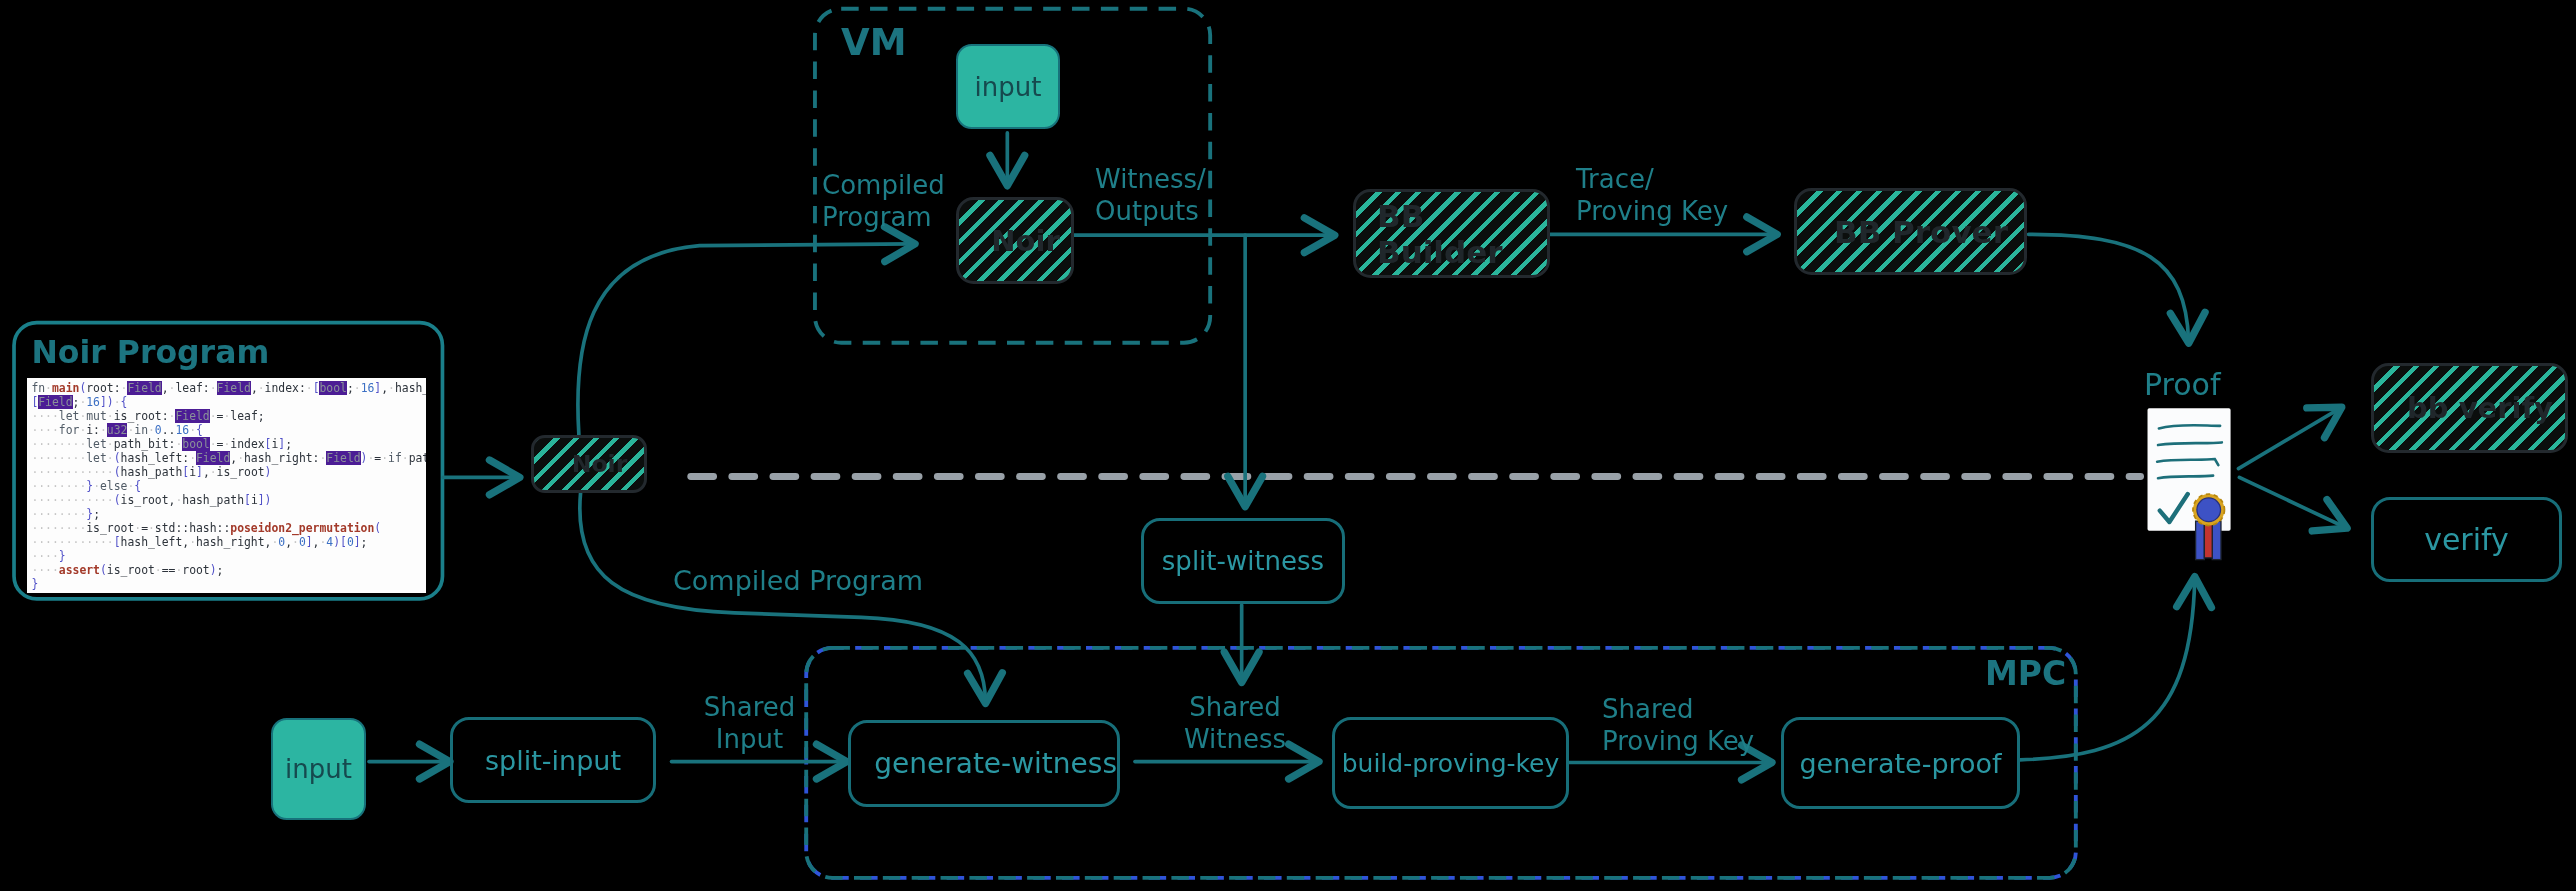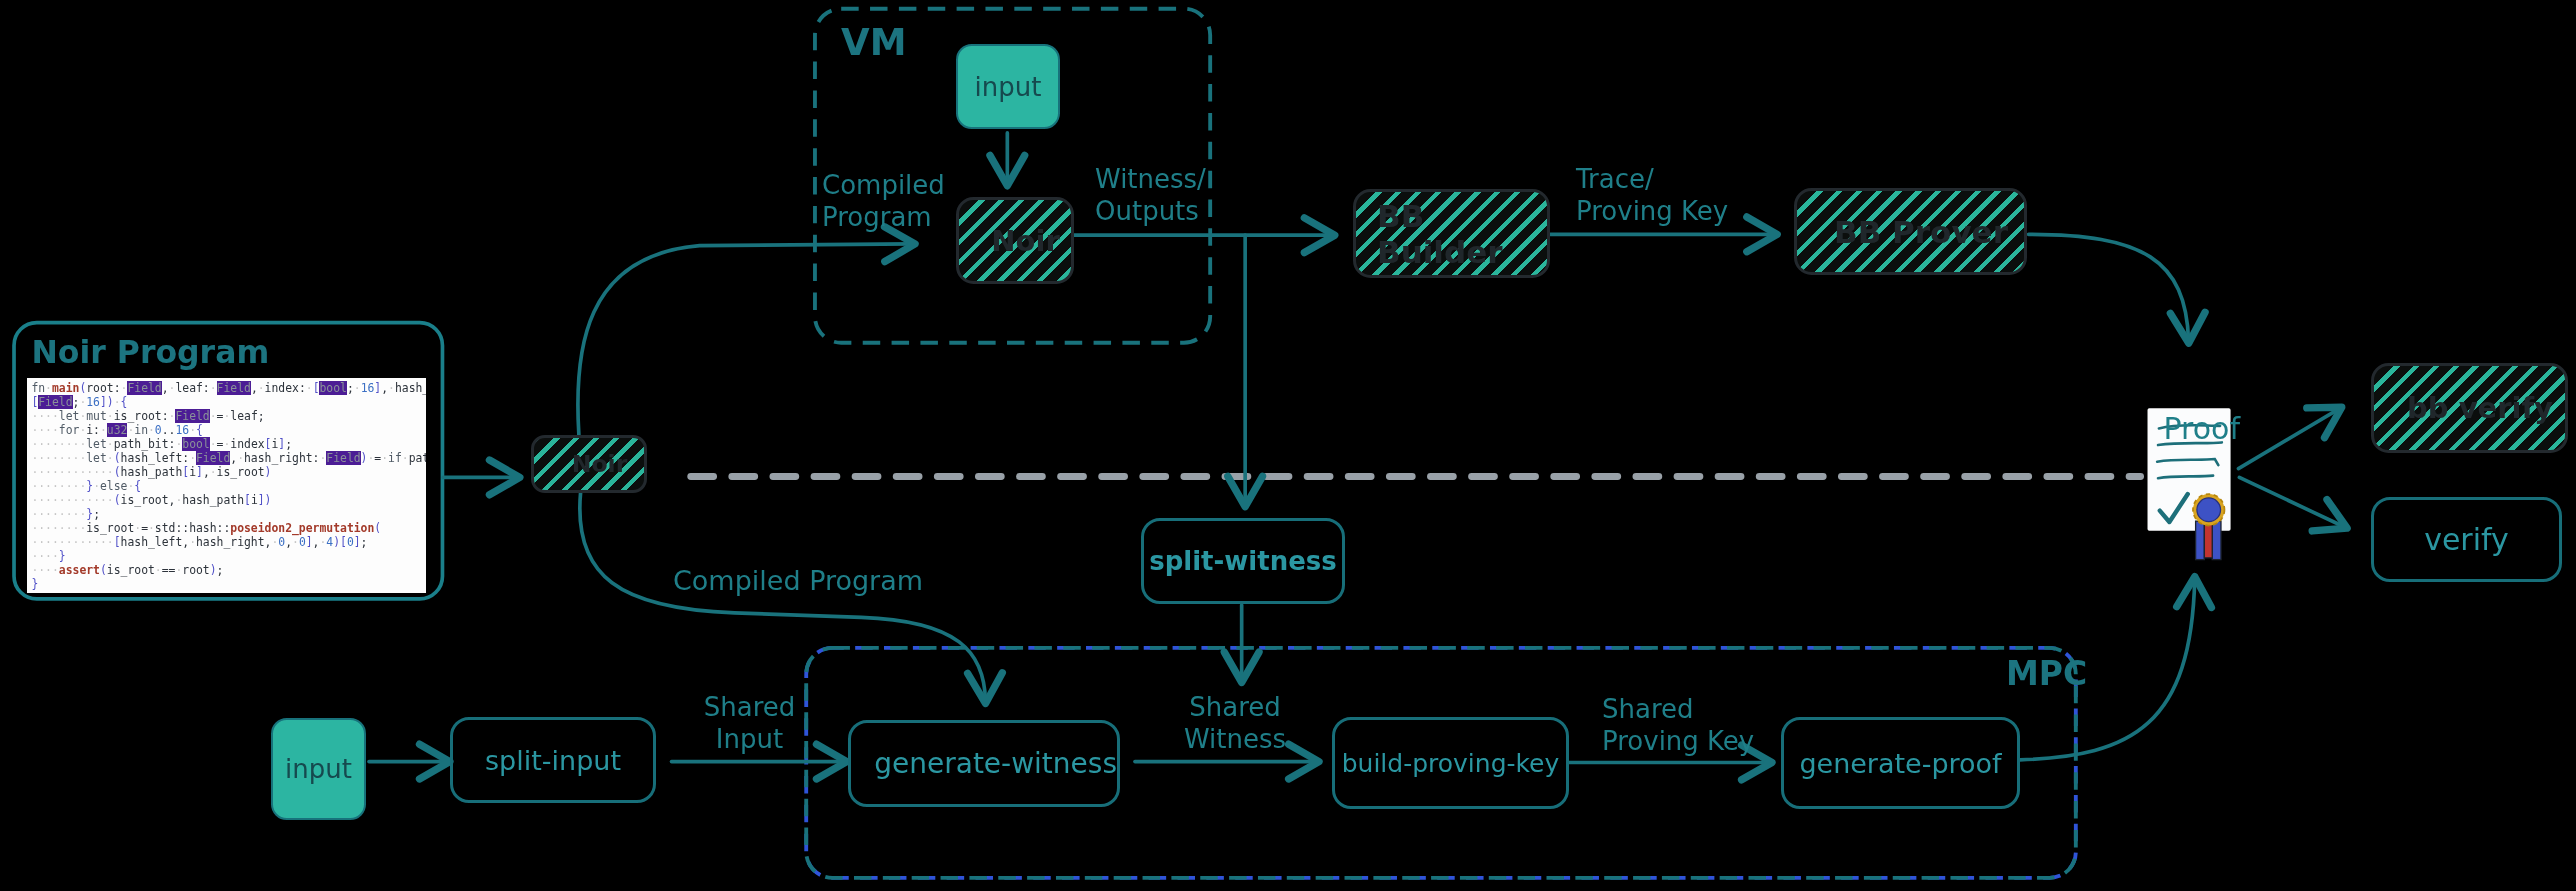--- a/index.html
+++ b/index.html
@@ -121,43 +121,43 @@
 </div>
 
 <div class="abs fillteal" style="left:271px;top:718px;width:95px;height:102px;font-size:26px;">
   <span>input</span>
 </div>
 
 <div class="abs outline" style="left:450px;top:717px;width:206px;height:86px;font-size:27px;">
   <span>split-input</span>
 </div>
 
-<div class="abs outline" style="left:1141px;top:518px;width:204px;height:86px;font-size:26px;font-weight:bold;">
+<div class="abs outline" style="left:1141px;top:518px;width:204px;height:86px;font-size:26px;">
   <span>split-witness</span>
 </div>
 
 <div class="abs outline" style="left:848px;top:720px;width:272px;height:87px;font-size:28px;justify-content:flex-end;">
   <span>generate-witness</span>
 </div>
 
 <div class="abs outline" style="left:1332px;top:717px;width:237px;height:92px;font-size:25px;">
   <span>build-proving-key</span>
 </div>
 
 <div class="abs outline" style="left:1781px;top:717px;width:239px;height:92px;font-size:27px;">
   <span>generate-proof</span>
 </div>
 
 <div class="abs title" style="left:841px;top:21px;font-size:37px;">VM</div>
 
-<div class="abs title" style="left:1985px;top:654px;font-size:33px;margin-left:21px;">MPC</div>
+<div class="abs title" style="left:1985px;top:654px;font-size:33px;">MPC</div>
 
 <div class="abs title" style="left:31.5px;top:334px;font-size:31.5px;">Noir Program</div>
 
-<div class="abs hand" style="left:2144px;top:367px;width:96px;text-align:right;font-size:30px;margin-top:44px;">Proof</div>
+<div class="abs hand" style="left:2144px;top:367px;width:96px;text-align:left;font-size:30px;">Proof</div>
 
 <div class="abs hand lbl" style="left:822px;top:170px;">
   <div>Compiled</div>
   <div>Program</div>
 </div>
 
 <div class="abs hand lbl" style="left:1095px;top:164px;">
   <div>Witness/</div>
   <div>Outputs</div>
 </div>

